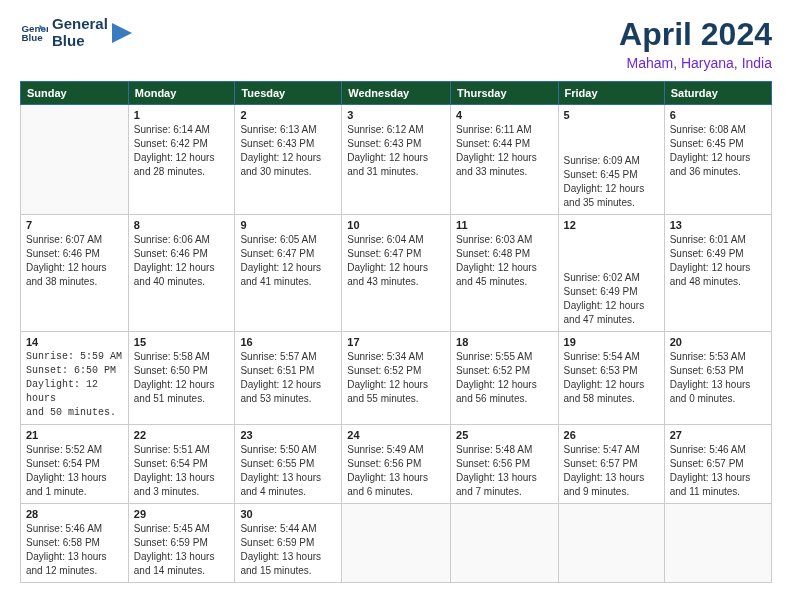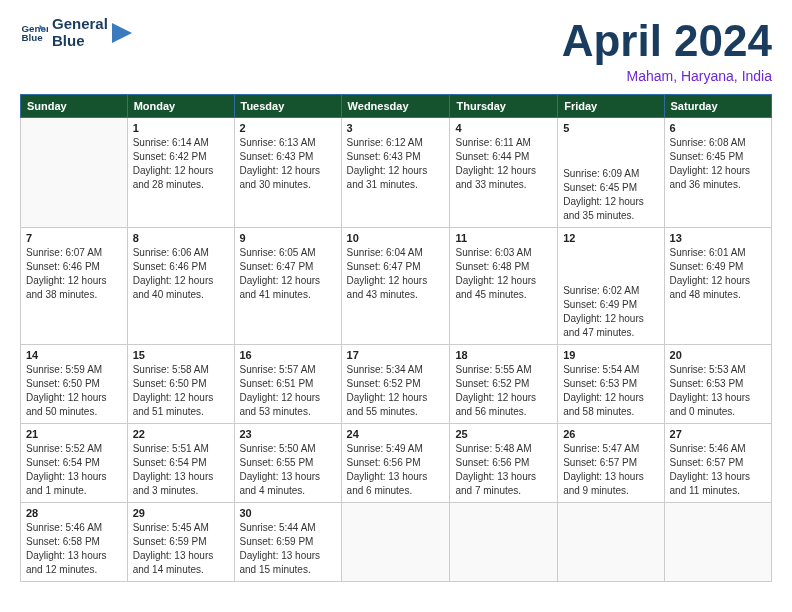--- a/index.html
+++ b/index.html
@@ -27,21 +27,21 @@
       gap: 4px;
     }
     .logo-icon {
       width: 28px;
       height: 28px;
     }
     .title-area {
       text-align: right;
     }
     .month-title {
-      font-size: 44px;
+      font-size: 32px;
       font-weight: bold;
       color: #1a3c5e;
     }
     .subtitle {
       font-size: 14px;
       color: #6d28d9;
       margin-top: 2px;
     }
     .calendar {
       width: 100%;
@@ -210,21 +210,21 @@
             <span class="day-num">13</span>
             <div class="day-info" style="white-space: pre-line;">Sunrise: 6:01 AM
 Sunset: 6:49 PM
 Daylight: 12 hours
 and 48 minutes.</div>
           </td>
         </tr>
         <tr>
           <td>
             <span class="day-num">14</span>
-            <div class="day-info" style="white-space: pre-line;">Sunrise: 5:59 AM
+            <div class="day-info" style="white-space: pre-line; font-family: Liberation Mono, monospace;">Sunrise: 5:59 AM
 Sunset: 6:50 PM
 Daylight: 12 hours
 and 50 minutes.</div>
           </td>
           <td>
             <span class="day-num">15</span>
             <div class="day-info" style="white-space: pre-line;">Sunrise: 5:58 AM
 Sunset: 6:50 PM
 Daylight: 12 hours
 and 51 minutes.</div>

